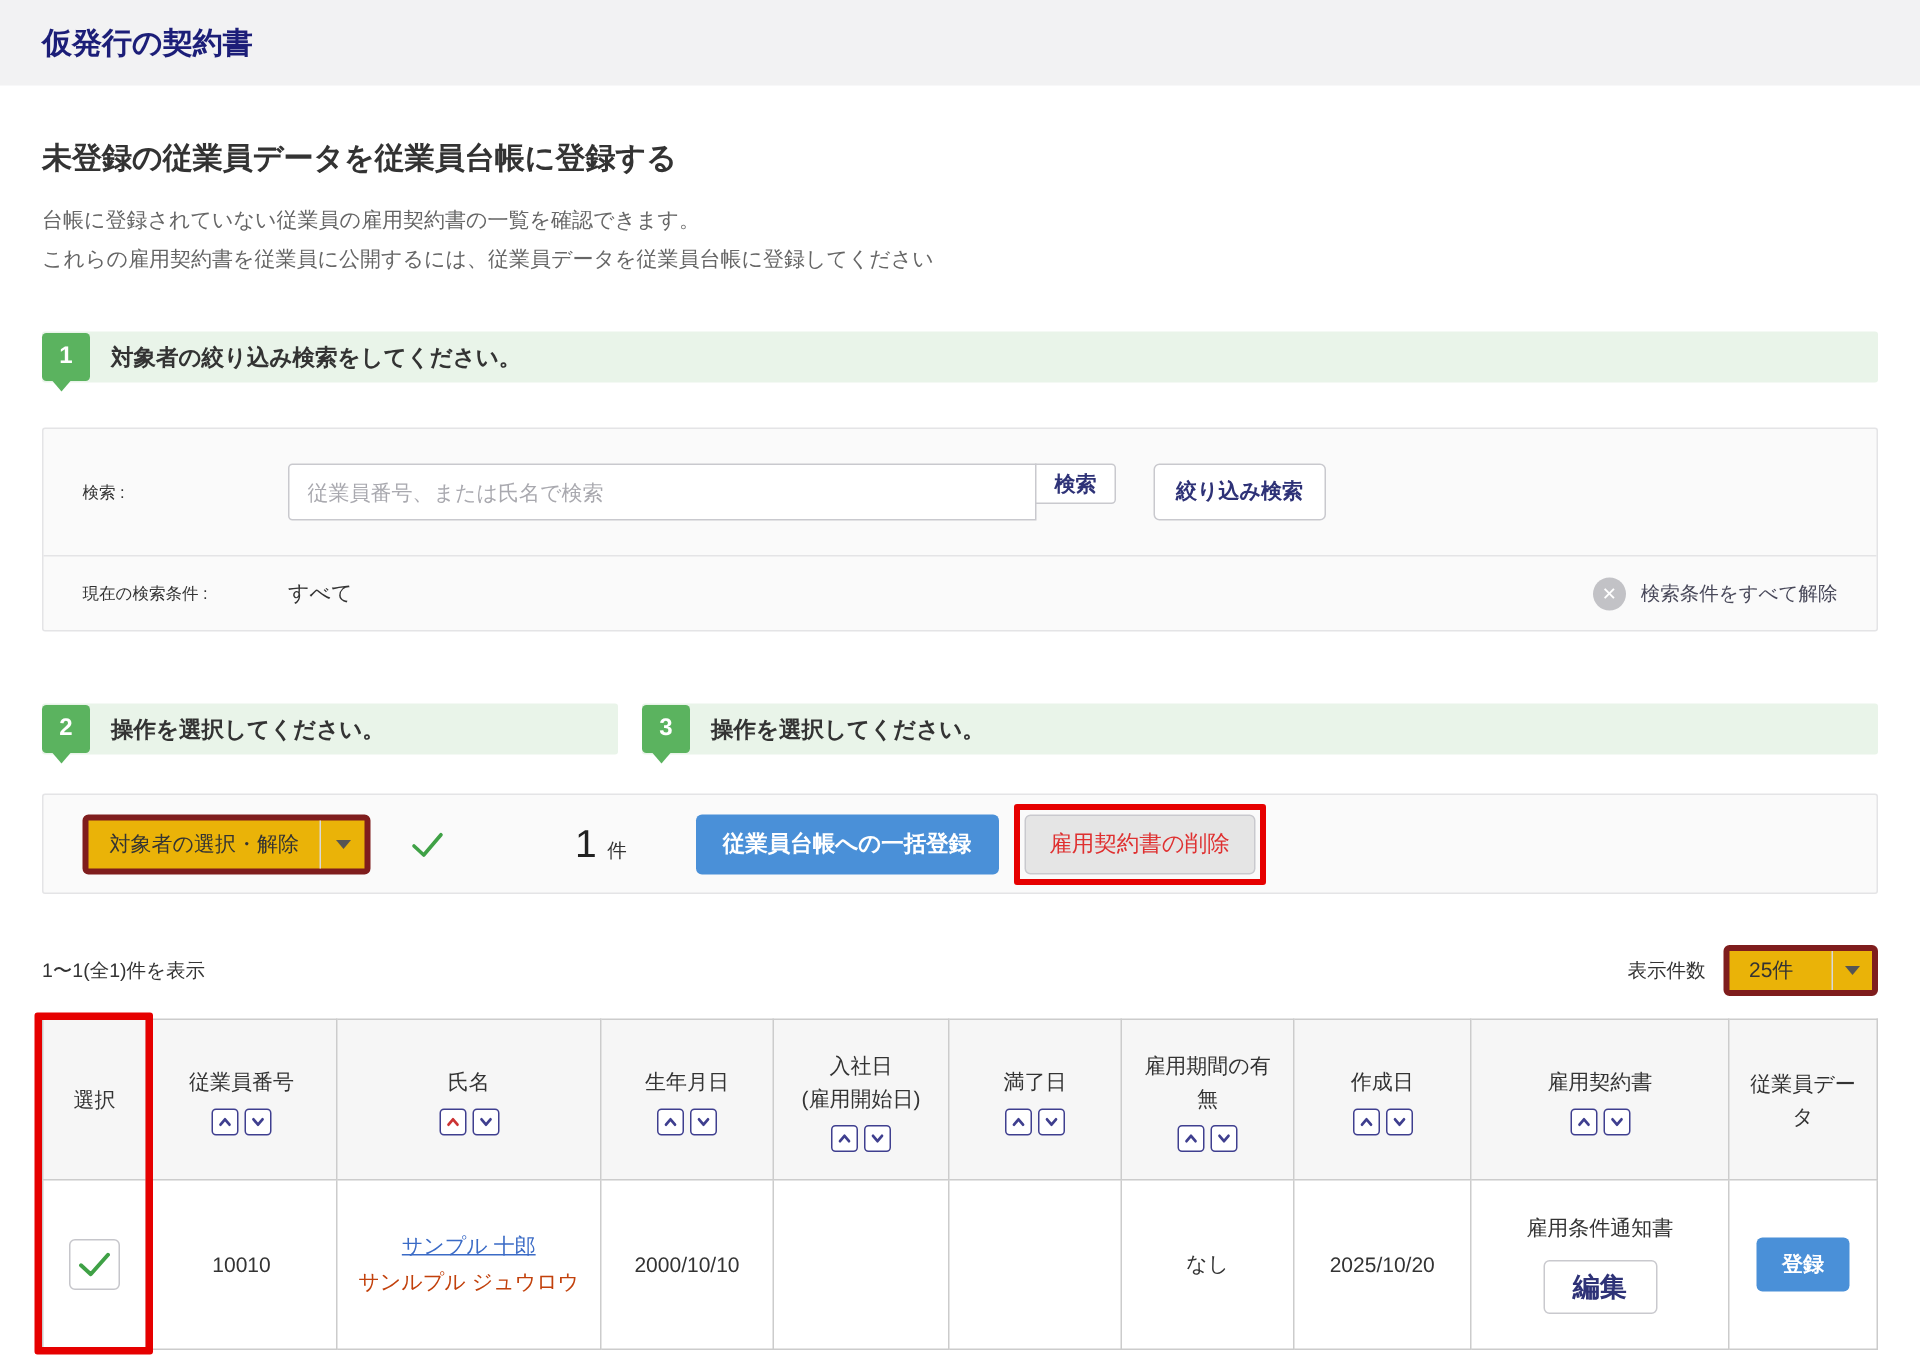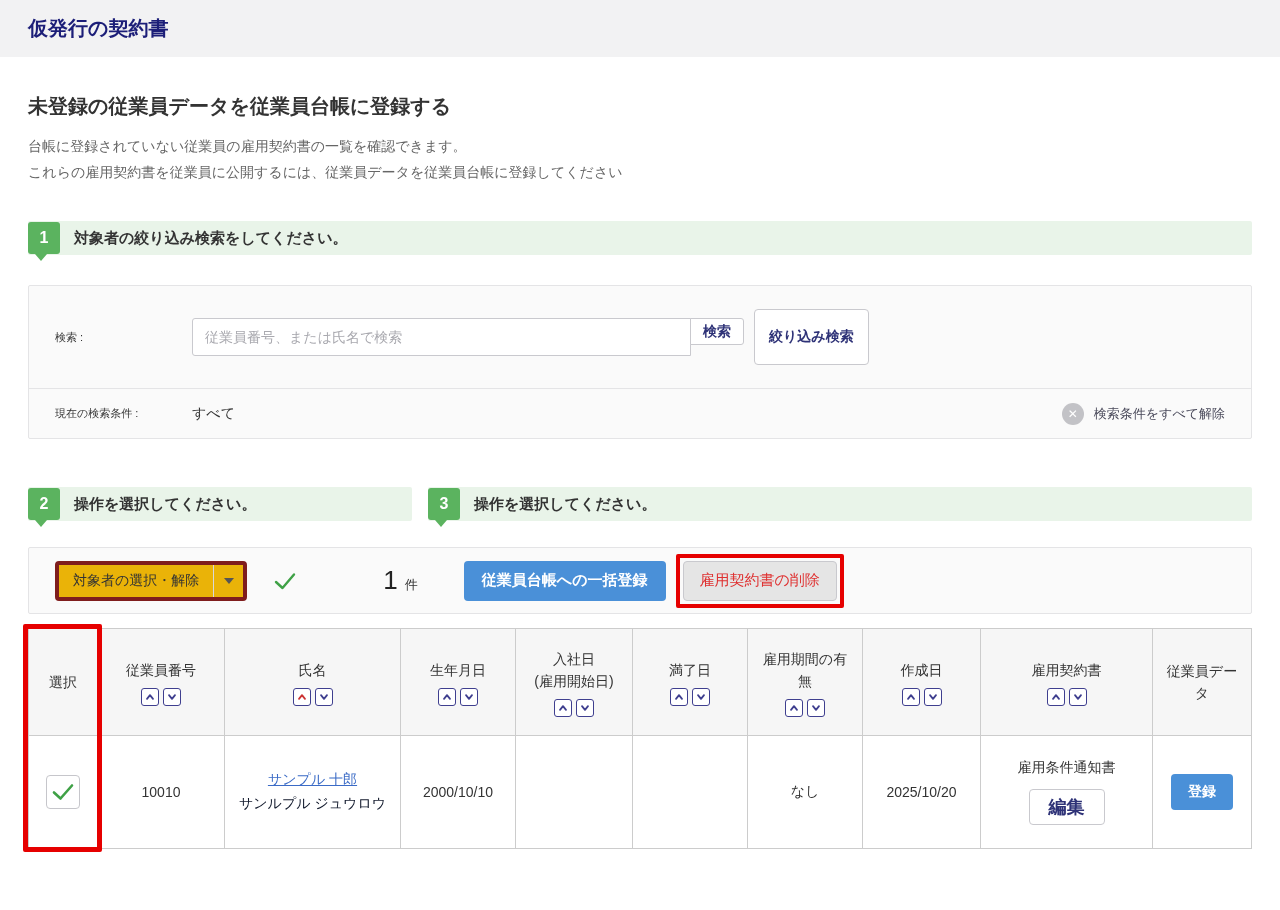--- a/index.html
+++ b/index.html
@@ -111,21 +111,21 @@
     font-family: inherit;
     white-space: nowrap;
   }
   .btn-attached {
     height: 27px;
     border-left: 1px solid #c9c9ce;
     border-radius: 0 3px 3px 0;
     margin-left: -1px;
     padding: 0 12px;
   }
-  .btn-advanced { margin-left: 10px; height: 56px; }
+  .btn-advanced { margin-left: 25px; height: 38px; }
   .criteria-row {
     display: flex;
     align-items: center;
     height: 50px;
     padding: 0 26px;
     border-top: 1px solid #e4e4e6;
   }
   .criteria-value { font-size: 14px; color: #333; }
   .clear-wrap {
     margin-left: auto;
@@ -258,21 +258,21 @@
   .checkbox {
     width: 34px; height: 34px;
     margin: 0 auto;
     background: #fff;
     border: 1px solid #c6c6cb;
     border-radius: 4px;
     display: flex; align-items: center; justify-content: center;
     cursor: pointer;
   }
   .name-link { color: #3b6bc6; text-decoration: underline; cursor: pointer; }
-  .name-kana { margin-top: 6px; color: #0f172a; }
+  .name-kana { margin-top: 6px; color: #c2410c; }
   .contract-cell .btn-edit {
     margin-top: 12px;
     height: 36px;
     padding: 0 19px;
     font-size: 18px;
   }
   .btn-register {
     background: #4a90d8;
     border: none;
     border-radius: 4px;
@@ -358,20 +358,32 @@
     <span class="count-wrap">
       <span class="count-num">1</span>
       <span class="count-unit">件</span>
     </span>
     <button class="btn-primary">従業員台帳への一括登録</button>
     <span class="red-box">
       <button class="btn-danger">雇用契約書の削除</button>
     </span>
   </section>
 
+  <div class="list-meta">
+    <span class="range-text">1〜1(全1)件を表示</span>
+    <span class="per-page">
+      <span class="per-page-label">表示件数</span>
+      <span class="select-btn per-page-select">
+        <span class="select-main">25件</span>
+        <span class="select-caret">
+            <span class="caret-down"></span>
+          </span>
+      </span>
+    </span>
+  </div>
 
   <div class="table-wrap">
     <table>
       <colgroup>
         <col style="width:69px">
           <col style="width:127px">
           <col style="width:176px">
         <col style="width:115px">
           <col style="width:117px">
           <col style="width:115px">

